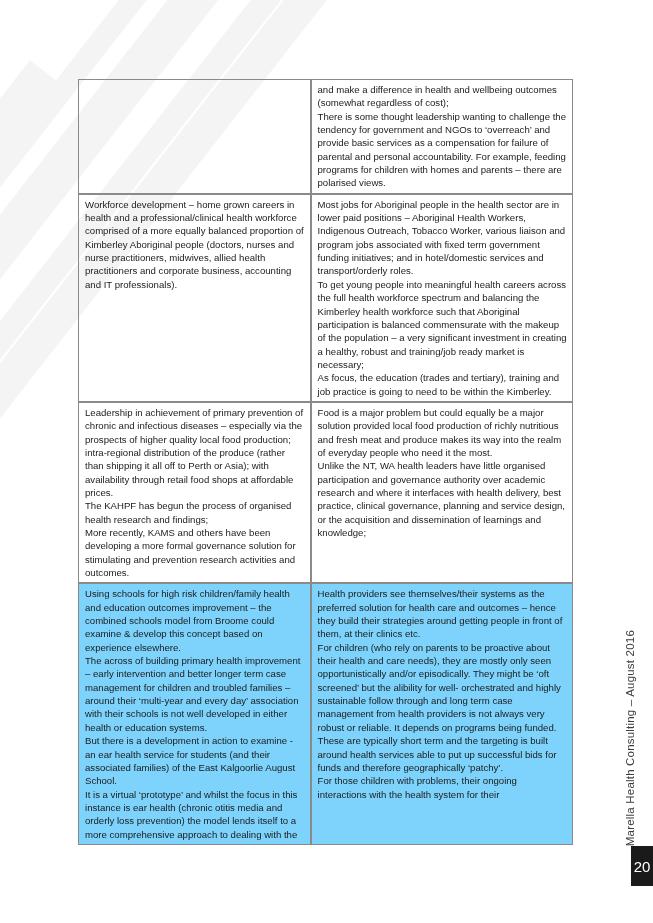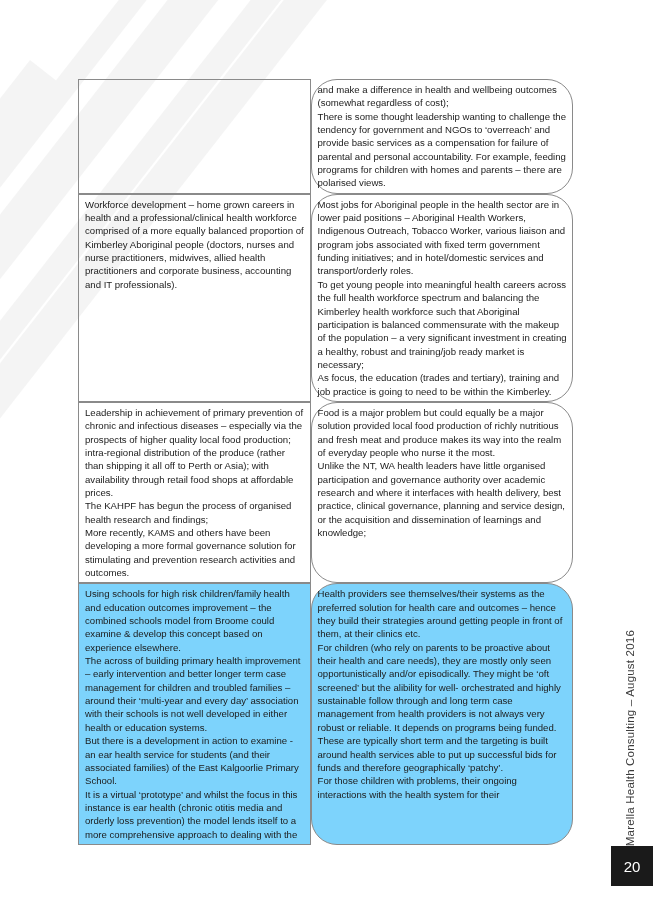--- a/index.html
+++ b/index.html
@@ -51,21 +51,21 @@
     vertical-align: top;
     padding: 3px 5px 3px 6px;
     font-size: 9.6px;
     line-height: 13.35px;
     color: #1b1b1b;
     border: 1px solid #8a8a8a;
     background: transparent;
   }
 
   td.col-left { width: 248px; }
-  td.col-right { width: 287px; border-radius: 26px; }
+  td.col-right { width: 287px; }
 
   tr.row-split td { border-bottom: 1px solid #8a8a8a; }
 
   tr.highlight td {
     background: #7dd3fc;
   }
 
   .cell-text p {
     margin: 0;
   }
@@ -89,21 +89,21 @@
     letter-spacing: 0.2px;
     color: #3b3b3b;
     white-space: nowrap;
     font-family: "Liberation Sans", sans-serif;
   }
 
   .page-number-box {
     position: absolute;
     right: 0px;
     top: 846px;
-    width: 42px;
+    width: 22px;
     height: 40px;
     background: #1a1a1a;
     color: #ffffff;
     display: flex;
     align-items: center;
     justify-content: center;
     font-size: 15px;
     z-index: 3;
   }
 </style>
@@ -142,29 +142,29 @@
             <p>As focus, the education (trades and tertiary), training and job practice is going to need to be within the Kimberley.</p>
           </td>
       </tr>
       <tr class="row-split">
         <td class="col-left cell-text">
             <p>Leadership in achievement of primary prevention of chronic and infectious diseases – especially via the prospects of higher quality local food production; intra-regional distribution of the produce (rather than shipping it all off to Perth or Asia); with availability through retail food shops at affordable prices.</p>
             <p>The KAHPF has begun the process of organised health research and findings;</p>
             <p>More recently, KAMS and others have been developing a more formal governance solution for stimulating and prevention research activities and outcomes.</p>
           </td>
         <td class="col-right cell-text">
-            <p>Food is a major problem but could equally be a major solution provided local food production of richly nutritious and fresh meat and produce makes its way into the realm of everyday people who nurse it the most.</p>
+            <p>Food is a major problem but could equally be a major solution provided local food production of richly nutritious and fresh meat and produce makes its way into the realm of everyday people who need it the most.</p>
             <p>Unlike the NT, WA health leaders have little organised participation and governance authority over academic research and where it interfaces with health delivery, best practice, clinical governance, planning and service design, or the acquisition and dissemination of learnings and knowledge;</p>
           </td>
       </tr>
       <tr class="row-split highlight">
         <td class="col-left cell-text">
             <p>Using schools for high risk children/family health and education outcomes improvement – the combined schools model from Broome could examine &amp; develop this concept based on experience elsewhere.</p>
             <p>The across of building primary health improvement – early intervention and better longer term case management for children and troubled families – around their ‘multi-year and every day’ association with their schools is not well developed in either health or education systems.</p>
-            <p>But there is a development in action to examine - an ear health service for students (and their associated families) of the East Kalgoorlie Primary School.</p>
+            <p>But there is a development in action to examine - an ear health service for students (and their associated families) of the East Kalgoorlie August School.</p>
             <p>It is a virtual ‘prototype’ and whilst the focus in this instance is ear health (chronic otitis media and orderly loss prevention) the model lends itself to a more comprehensive approach to dealing with the</p>
           </td>
         <td class="col-right cell-text">
             <p>Health providers see themselves/their systems as the preferred solution for health care and outcomes – hence they build their strategies around getting people in front of them, at their clinics etc.</p>
             <p>For children (who rely on parents to be proactive about their health and care needs), they are mostly only seen opportunistically and/or episodically. They might be ‘oft screened’ but the alibility for well- orchestrated and highly sustainable follow through and long term case management from health providers is not always very robust or reliable. It depends on programs being funded. These are typically short term and the targeting is built around health services able to put up successful bids for funds and therefore geographically ‘patchy’.</p>
             <p>For those children with problems, their ongoing interactions with the health system for their</p>
           </td>
       </tr>
     </tbody>
   </table>

